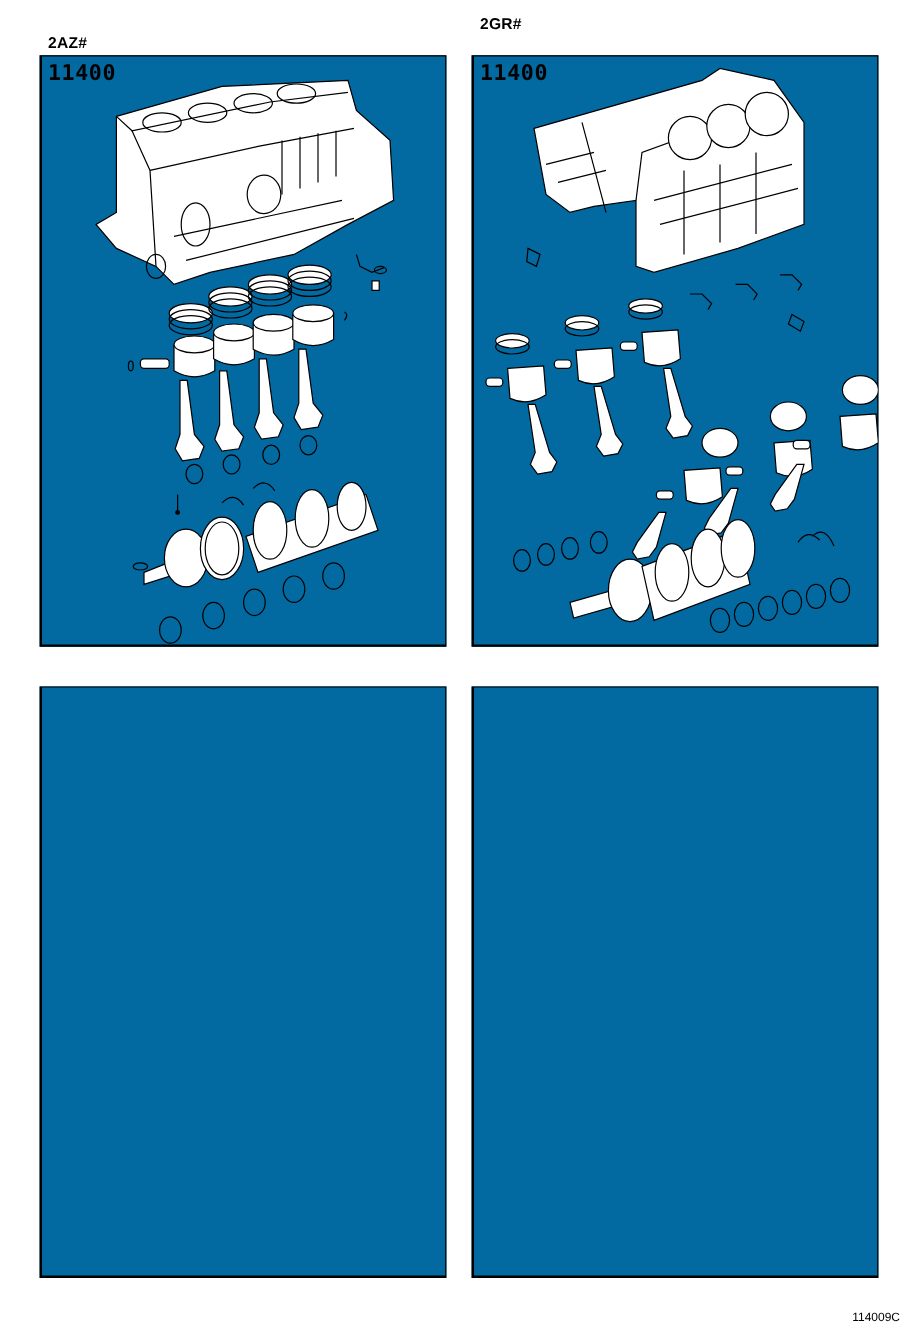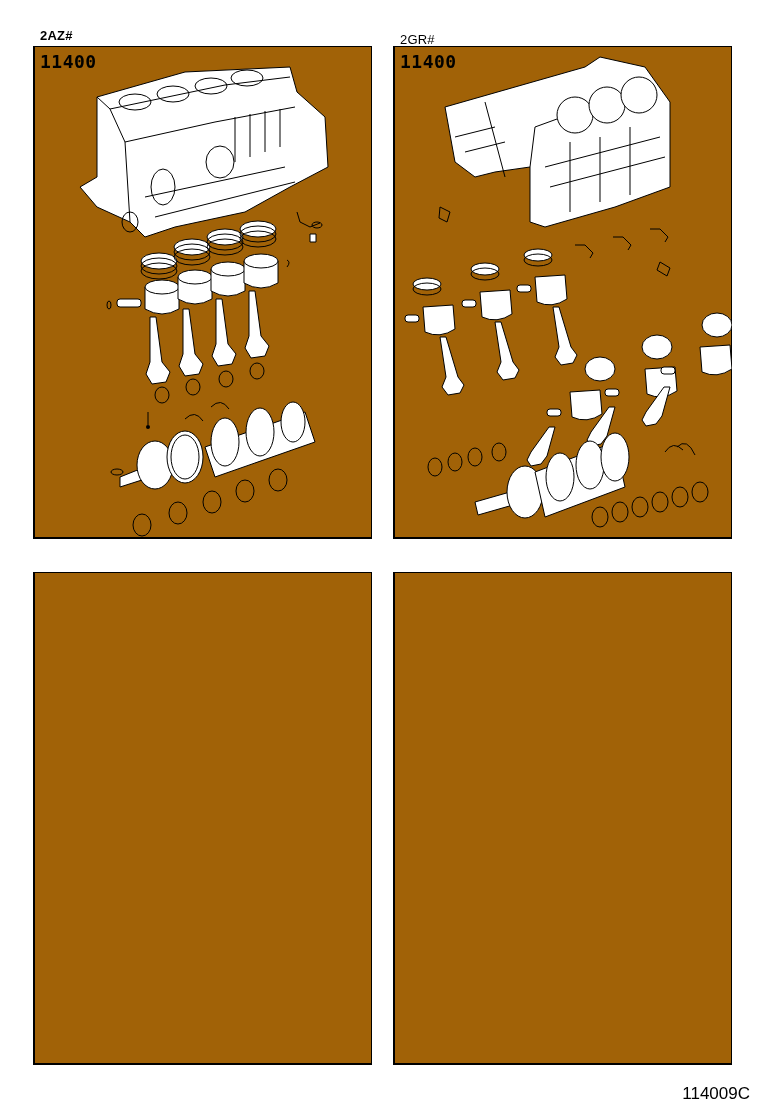--- a/index.html
+++ b/index.html
@@ -1,32 +1,32 @@
 <!DOCTYPE html>
 <html><head>
 <meta charset="utf-8">
 <style>
   html, body { margin: 0; padding: 0; background: #ffffff; }
   body { width: 760px; height: 1112px; position: relative; overflow: hidden;
          font-family: "Liberation Sans", sans-serif; color: #000; }
   .engine-label { position: absolute; font-size: 13px; letter-spacing: 0.2px; }
-  .panel { position: absolute; border: 1px solid #000; border-bottom-width: 2px; border-left-width: 2px; box-sizing: border-box; background: #a16207; }
+  .panel { position: absolute; border: 1px solid #000; border-bottom-width: 2px; border-left-width: 2px; box-sizing: border-box; background: #0369a1; }
   .panel-code { position: absolute; left: 5px; top: 4px; font-family: "DejaVu Sans Mono", monospace;
                 font-weight: bold; font-size: 18px; letter-spacing: 0.5px; }
   .panel svg { position: absolute; left: 0; top: 0; }
-  .footer-code { position: absolute; right: 10px; bottom: 8px; font-size: 17px; }
+  .footer-code { position: absolute; right: 10px; bottom: 8px; font-size: 10px; }
   svg * { vector-effect: non-scaling-stroke; }
   .ln { fill: none; stroke: #000; stroke-width: 1; }
   .lnf { fill: #fff; stroke: #000; stroke-width: 1; }
 </style>
 </head>
 <body>
 
 <div class="engine-label" style="left:40px; top:28px;font-weight:bold;">2AZ#</div>
-<div class="engine-label" style="left:400px; top:32px;">2GR#</div>
+<div class="engine-label" style="left:400px; top:12px;font-weight:bold;">2GR#</div>
 
 <div class="panel" style="left:33px; top:46px; width:339px; height:493px;">
   <div class="panel-code">11400</div>
   <svg width="337" height="490" viewBox="0 0 337 490">
 
     <g>
       <path class="lnf" d="M62 50 L150 25 L255 20 L262 45 L290 70 L293 120 L255 140 L210 165 L140 180 L110 190 L95 175 L62 160 L45 140 L62 130 Z"></path>
       <path class="ln" d="M62 50 L75 62 L190 38 L255 30"></path>
       <path class="ln" d="M75 62 L90 95 L95 175"></path>
       <path class="ln" d="M90 95 L180 75 L260 60"></path>

